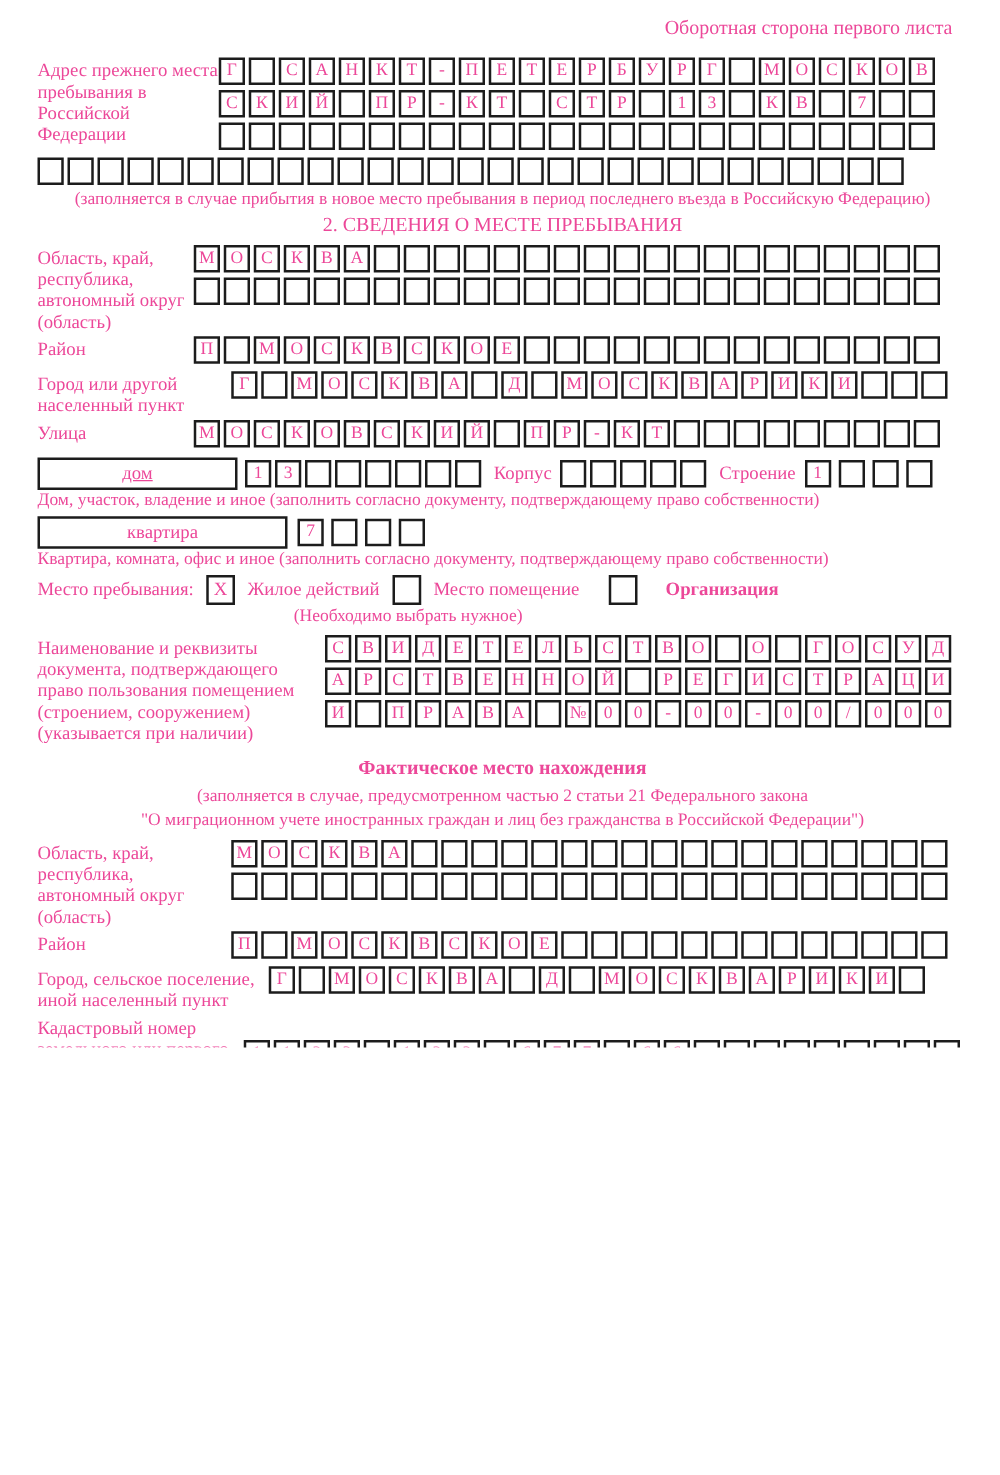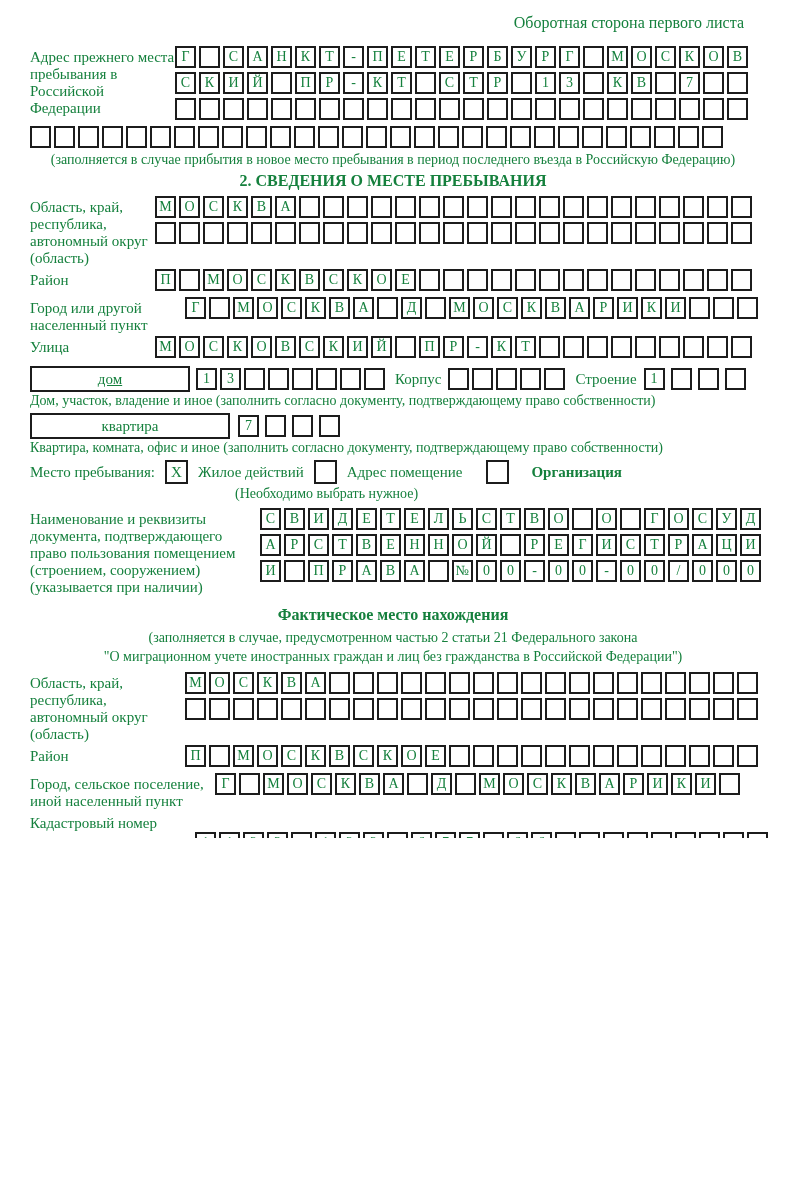--- a/index.html
+++ b/index.html
@@ -1,42 +1,42 @@
 <!DOCTYPE html>
 <html lang="ru"><head>
 <meta charset="utf-8">
 <style>
   html,body{margin:0;padding:0;background:#fff;}
   .page{
     position:relative;
     width:800px;height:838px;
     box-sizing:border-box;
-    padding:14px 44px 0 30px;
+    padding:14px 26px 0 30px;
     font-family:"Liberation Serif","DejaVu Serif",serif;
-    color:#15803d;
+    color:#ec4899;
     overflow:hidden;
   }
   .hdr{ text-align:right; font-size:16px; padding-right:12px; }
 
   .field{ display:flex; align-items:flex-start; margin-bottom:2px; }
   .flabel{ font-size:15px; line-height:17px; flex:0 0 auto; padding-top:3px; }
   .rows{ flex:0 0 auto; }
 
   .cells{ white-space:nowrap; height:22px; margin-bottom:4px; }
   .cell{
     display:inline-block; box-sizing:border-box;
     width:21px; height:22px; margin-right:3px;
     border:2px solid #1c1c1c;
     font-size:14px; line-height:18px; text-align:center;
     vertical-align:top; background:#fff;
   }
   .spaced .cell{ margin-right:6px; }
 
   .note{ font-size:14px; text-align:center; margin:1px 0 3px 0; }
-  .sec-title{ font-size:16px; font-weight:bold; text-align:center; margin:4px 0 6px 0; }
+  .sec-title{ font-size:16px; font-weight:normal; text-align:center; margin:4px 0 6px 0; }
 
   .wide-box{
     box-sizing:border-box; border:2px solid #1c1c1c; background:#fff;
     height:26px; line-height:22px; text-align:center; font-size:15px;
   }
   .house-row,.apt-row{ display:flex; align-items:center; margin:4px 0 1px 0; }
   .inline-label{ font-size:15px; margin:0 7px 0 7px; }
   .caption{ font-size:14px; margin:0 0 4px 0; }
 
   .stay-row{ display:flex; align-items:center; margin-top:4px; font-size:15px; }
@@ -115,21 +115,21 @@
     <div class="wide-box" style="width:200px;">квартира</div>
     <div class="cells spaced" style="margin:0 0 0 8px;"><span class="cell">7</span><span class="cell"></span><span class="cell"></span><span class="cell"></span></div>
   </div>
   <div class="caption">Квартира, комната, офис и иное (заполнить согласно документу, подтверждающему право собственности)</div>
 
   <div class="stay-row">
     <span>Место пребывания:</span>
     <span class="checkbox">X</span>
     <span>Жилое действий</span>
     <span class="checkbox"></span>
-    <span>Адрес помещение</span>
+    <span>Место помещение</span>
     <span class="checkbox" style="margin-left:24px;"></span>
     <span style="margin-left:12px;font-weight:bold;">Организация</span>
   </div>
   <div class="stay-note">(Необходимо выбрать нужное)</div>
 
   <div class="field">
     <div class="flabel w230">Наименование и реквизиты документа, подтверждающего право пользования помещением (строением, сооружением) (указывается при наличии)</div>
     <div class="rows">
       <div class="cells"><span class="cell">С</span><span class="cell">В</span><span class="cell">И</span><span class="cell">Д</span><span class="cell">Е</span><span class="cell">Т</span><span class="cell">Е</span><span class="cell">Л</span><span class="cell">Ь</span><span class="cell">С</span><span class="cell">Т</span><span class="cell">В</span><span class="cell">О</span><span class="cell"></span><span class="cell">О</span><span class="cell"></span><span class="cell">Г</span><span class="cell">О</span><span class="cell">С</span><span class="cell">У</span><span class="cell">Д</span></div>
       <div class="cells"><span class="cell">А</span><span class="cell">Р</span><span class="cell">С</span><span class="cell">Т</span><span class="cell">В</span><span class="cell">Е</span><span class="cell">Н</span><span class="cell">Н</span><span class="cell">О</span><span class="cell">Й</span><span class="cell"></span><span class="cell">Р</span><span class="cell">Е</span><span class="cell">Г</span><span class="cell">И</span><span class="cell">С</span><span class="cell">Т</span><span class="cell">Р</span><span class="cell">А</span><span class="cell">Ц</span><span class="cell">И</span></div>

